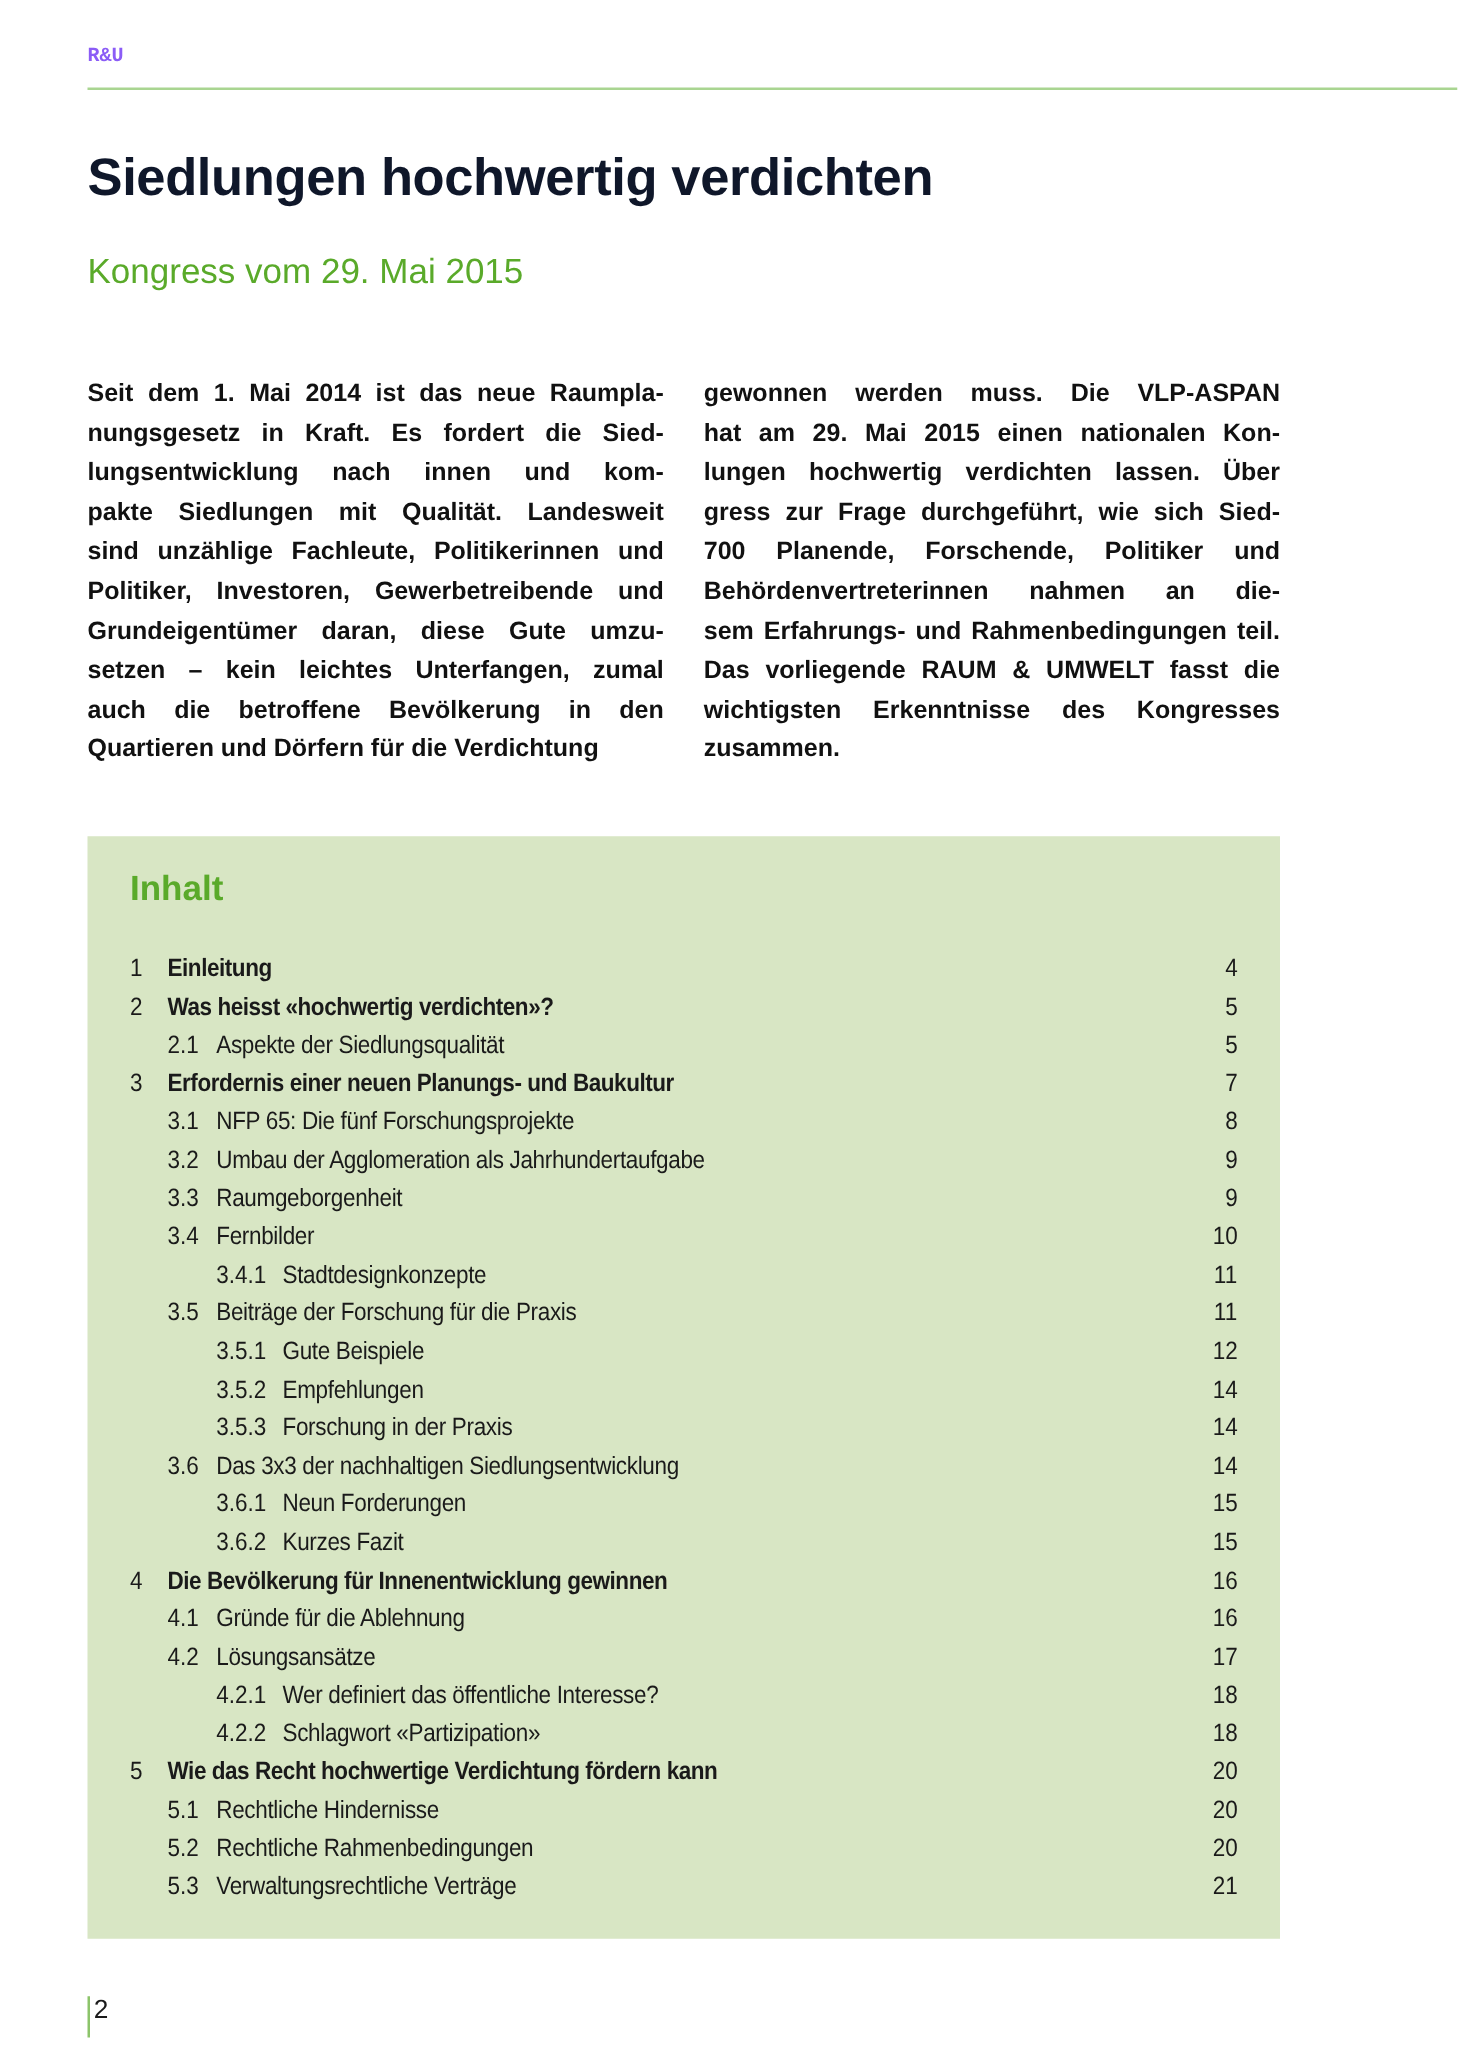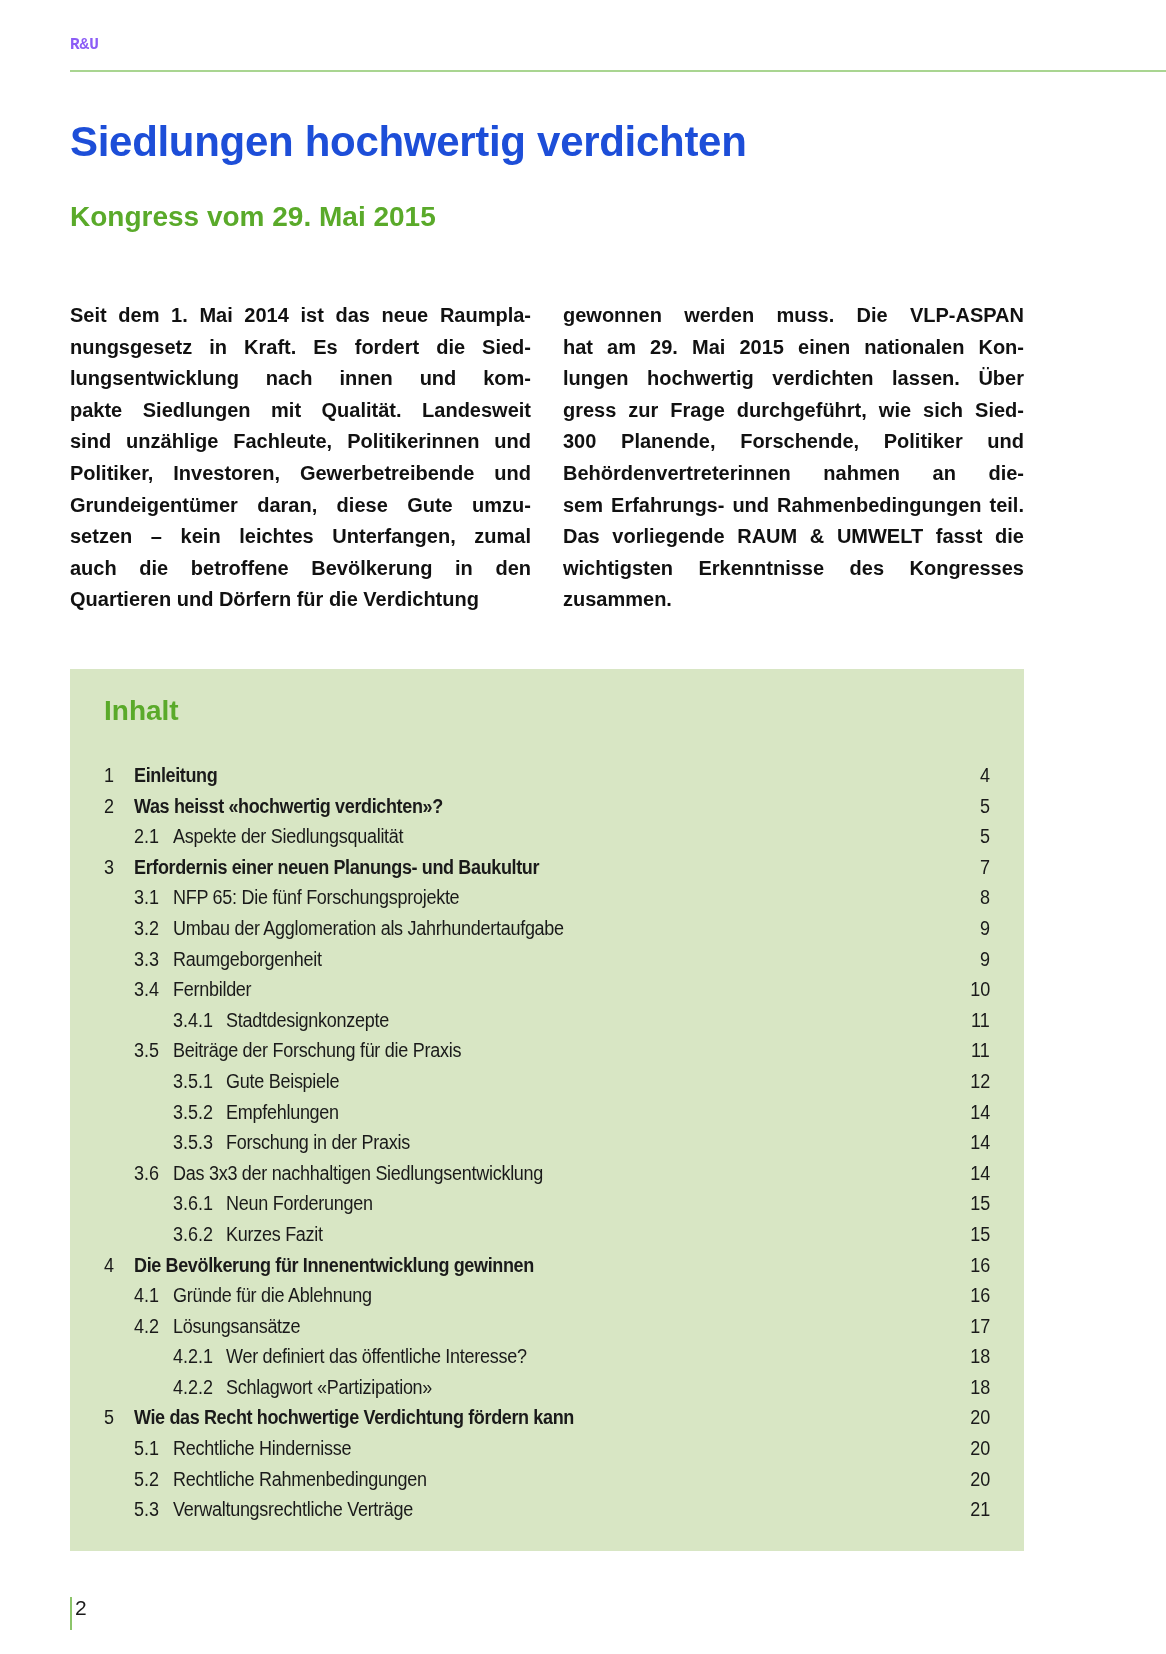--- a/index.html
+++ b/index.html
@@ -34,31 +34,31 @@
       background: #a9d591;
     }
     .page-title {
       position: absolute;
       left: 70px;
       top: 118px;
       margin: 0;
       font-family: "Liberation Sans", sans-serif;
       font-weight: bold;
       font-size: 42px;
-      color: #1d4ed8;
+      color: #0f172a;
       letter-spacing: -0.3px;
       white-space: nowrap;
     }
     .page-subtitle {
       position: absolute;
       left: 70px;
       top: 201px;
       margin: 0;
       font-family: "Liberation Sans", sans-serif;
-      font-weight: bold;
+      font-weight: normal;
       font-size: 28px;
       color: #5aaa2a;
       white-space: nowrap;
     }
     .intro {
       position: absolute;
       top: 300px;
       left: 70px;
       width: 954px;
       display: flex;
@@ -186,21 +186,21 @@
       <span class="ln">Grundeigentümer daran, diese Gute umzu-</span>
       <span class="ln">setzen – kein leichtes Unterfangen, zumal</span>
       <span class="ln">auch die betroffene Bevölkerung in den</span>
       <span class="ln last">Quartieren und Dörfern für die Verdichtung</span>
     </p>
   <p class="intro-col" id="intro-right">
       <span class="ln">gewonnen werden muss. Die VLP-ASPAN</span>
       <span class="ln">hat am 29. Mai 2015 einen nationalen Kon-</span>
       <span class="ln">lungen hochwertig verdichten lassen. Über</span>
       <span class="ln">gress zur Frage durchgeführt, wie sich Sied-</span>
-      <span class="ln">300 Planende, Forschende, Politiker und</span>
+      <span class="ln">700 Planende, Forschende, Politiker und</span>
       <span class="ln">Behördenvertreterinnen nahmen an die-</span>
       <span class="ln">sem Erfahrungs- und Rahmenbedingungen teil.</span>
       <span class="ln">Das vorliegende RAUM &amp; UMWELT fasst die</span>
       <span class="ln">wichtigsten Erkenntnisse des Kongresses</span>
       <span class="ln last">zusammen.</span>
     </p>
 </div>
 
 <div class="toc-box">
   <h3 class="toc-title">Inhalt</h3>

